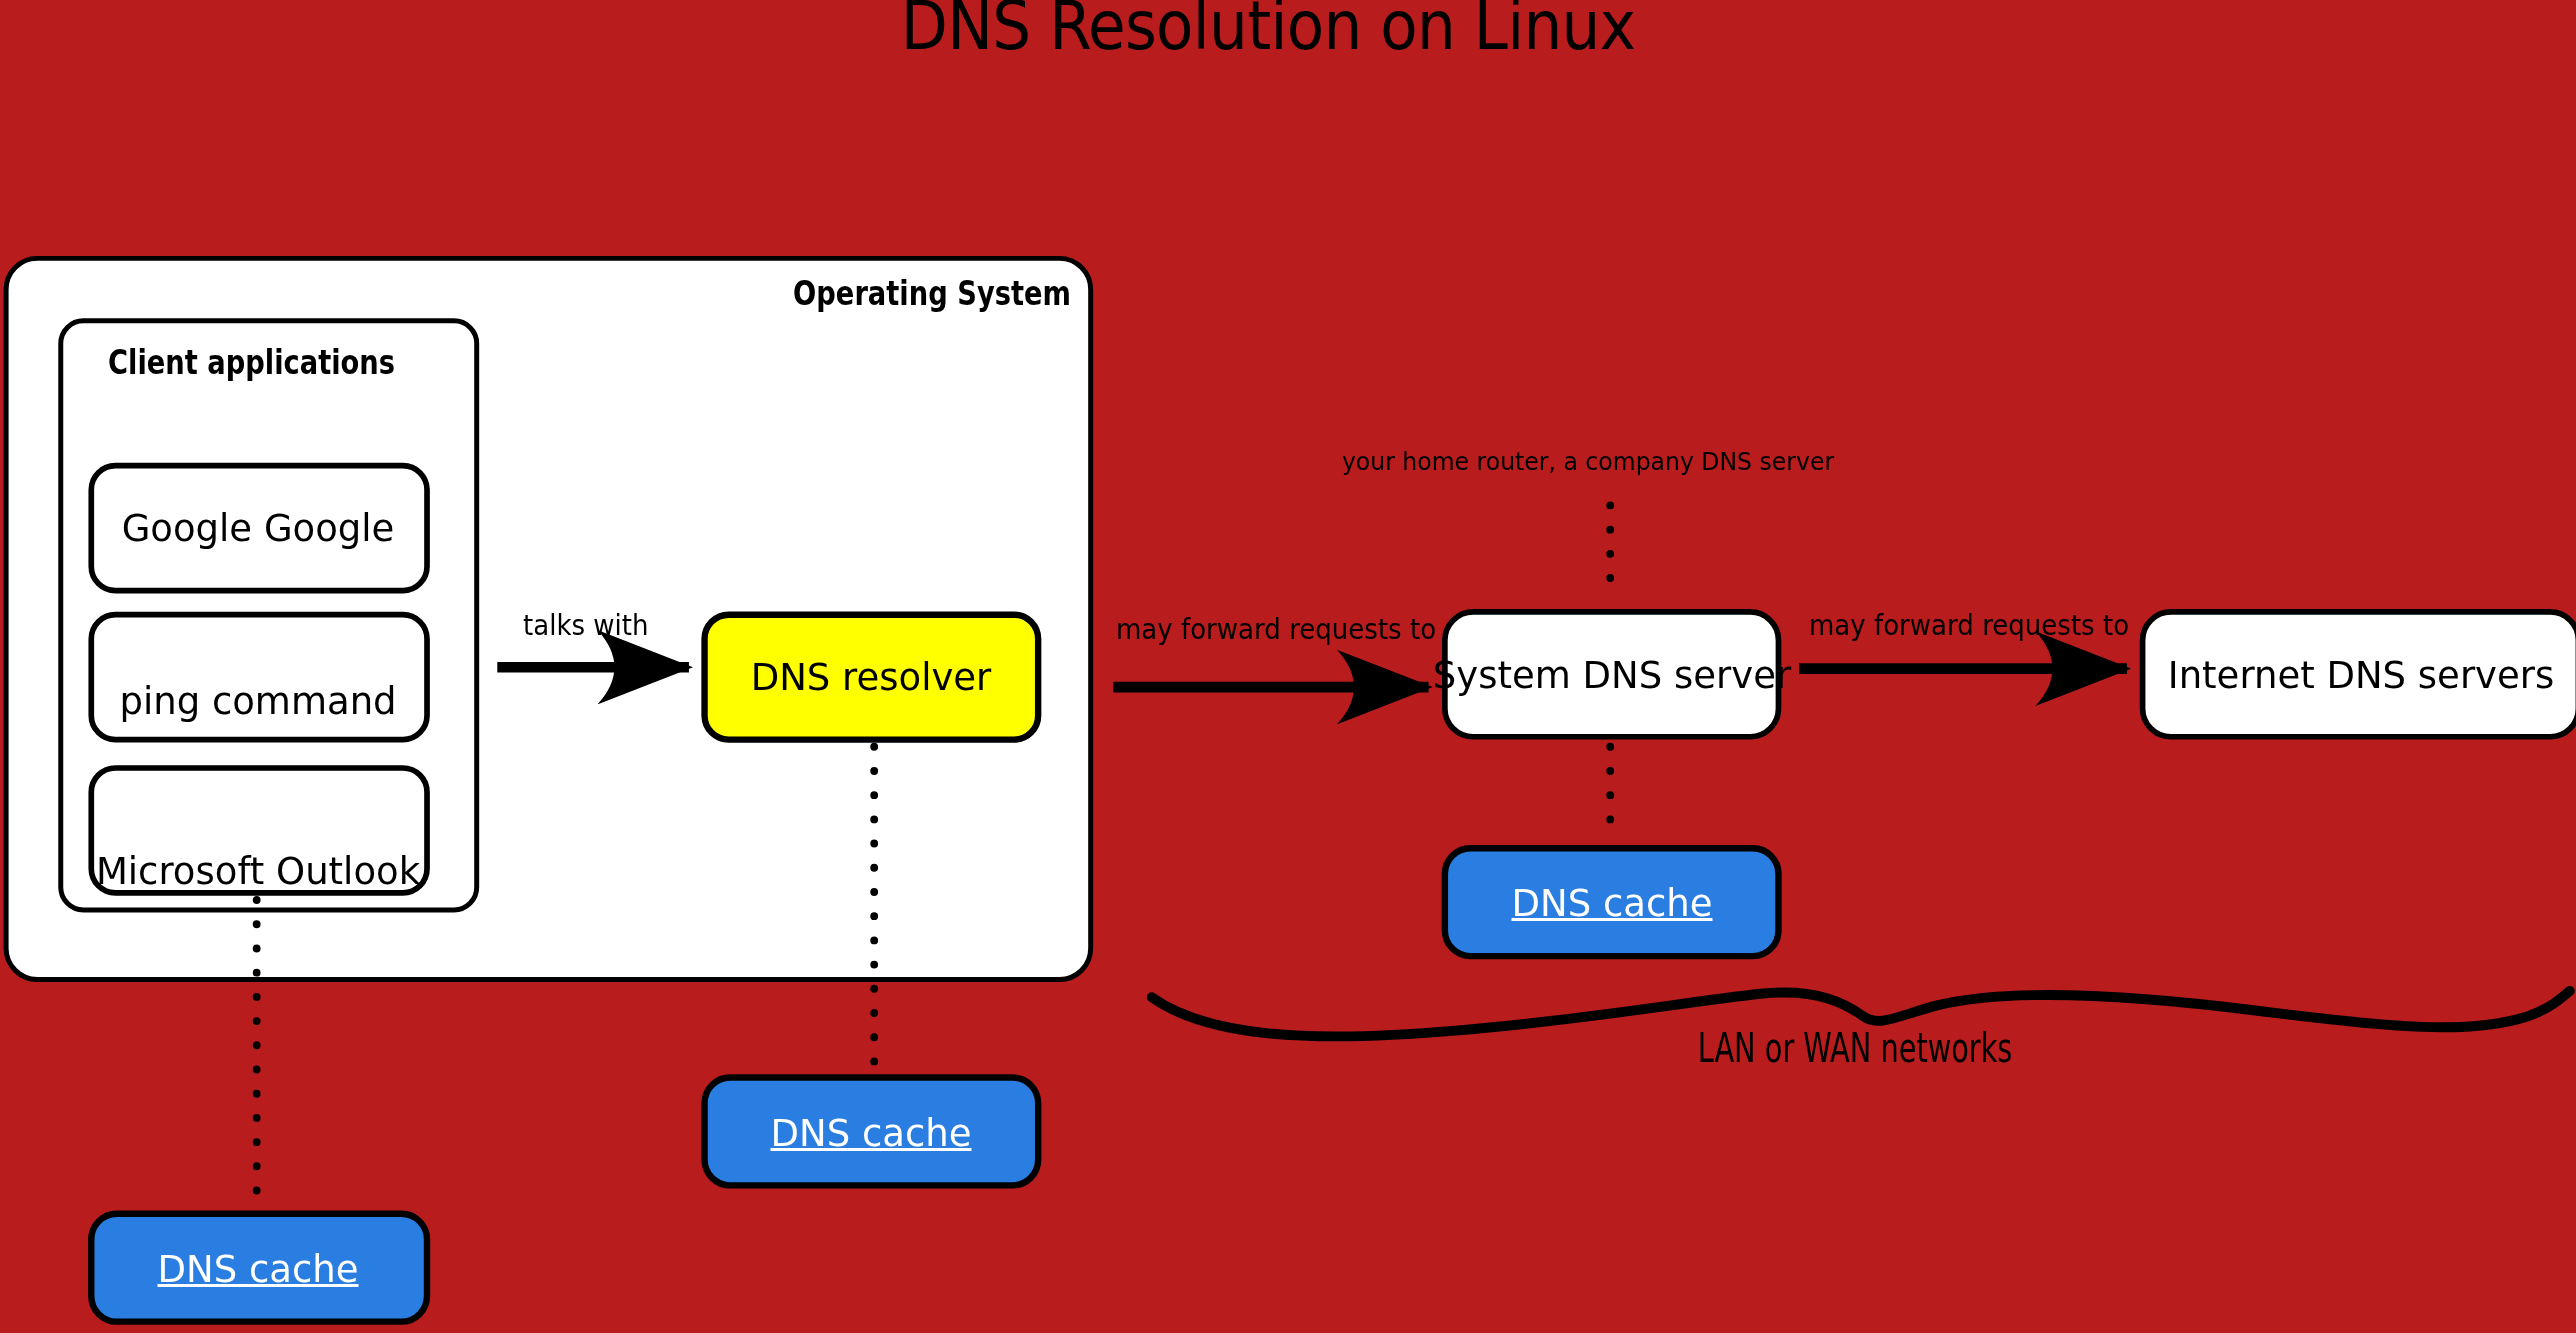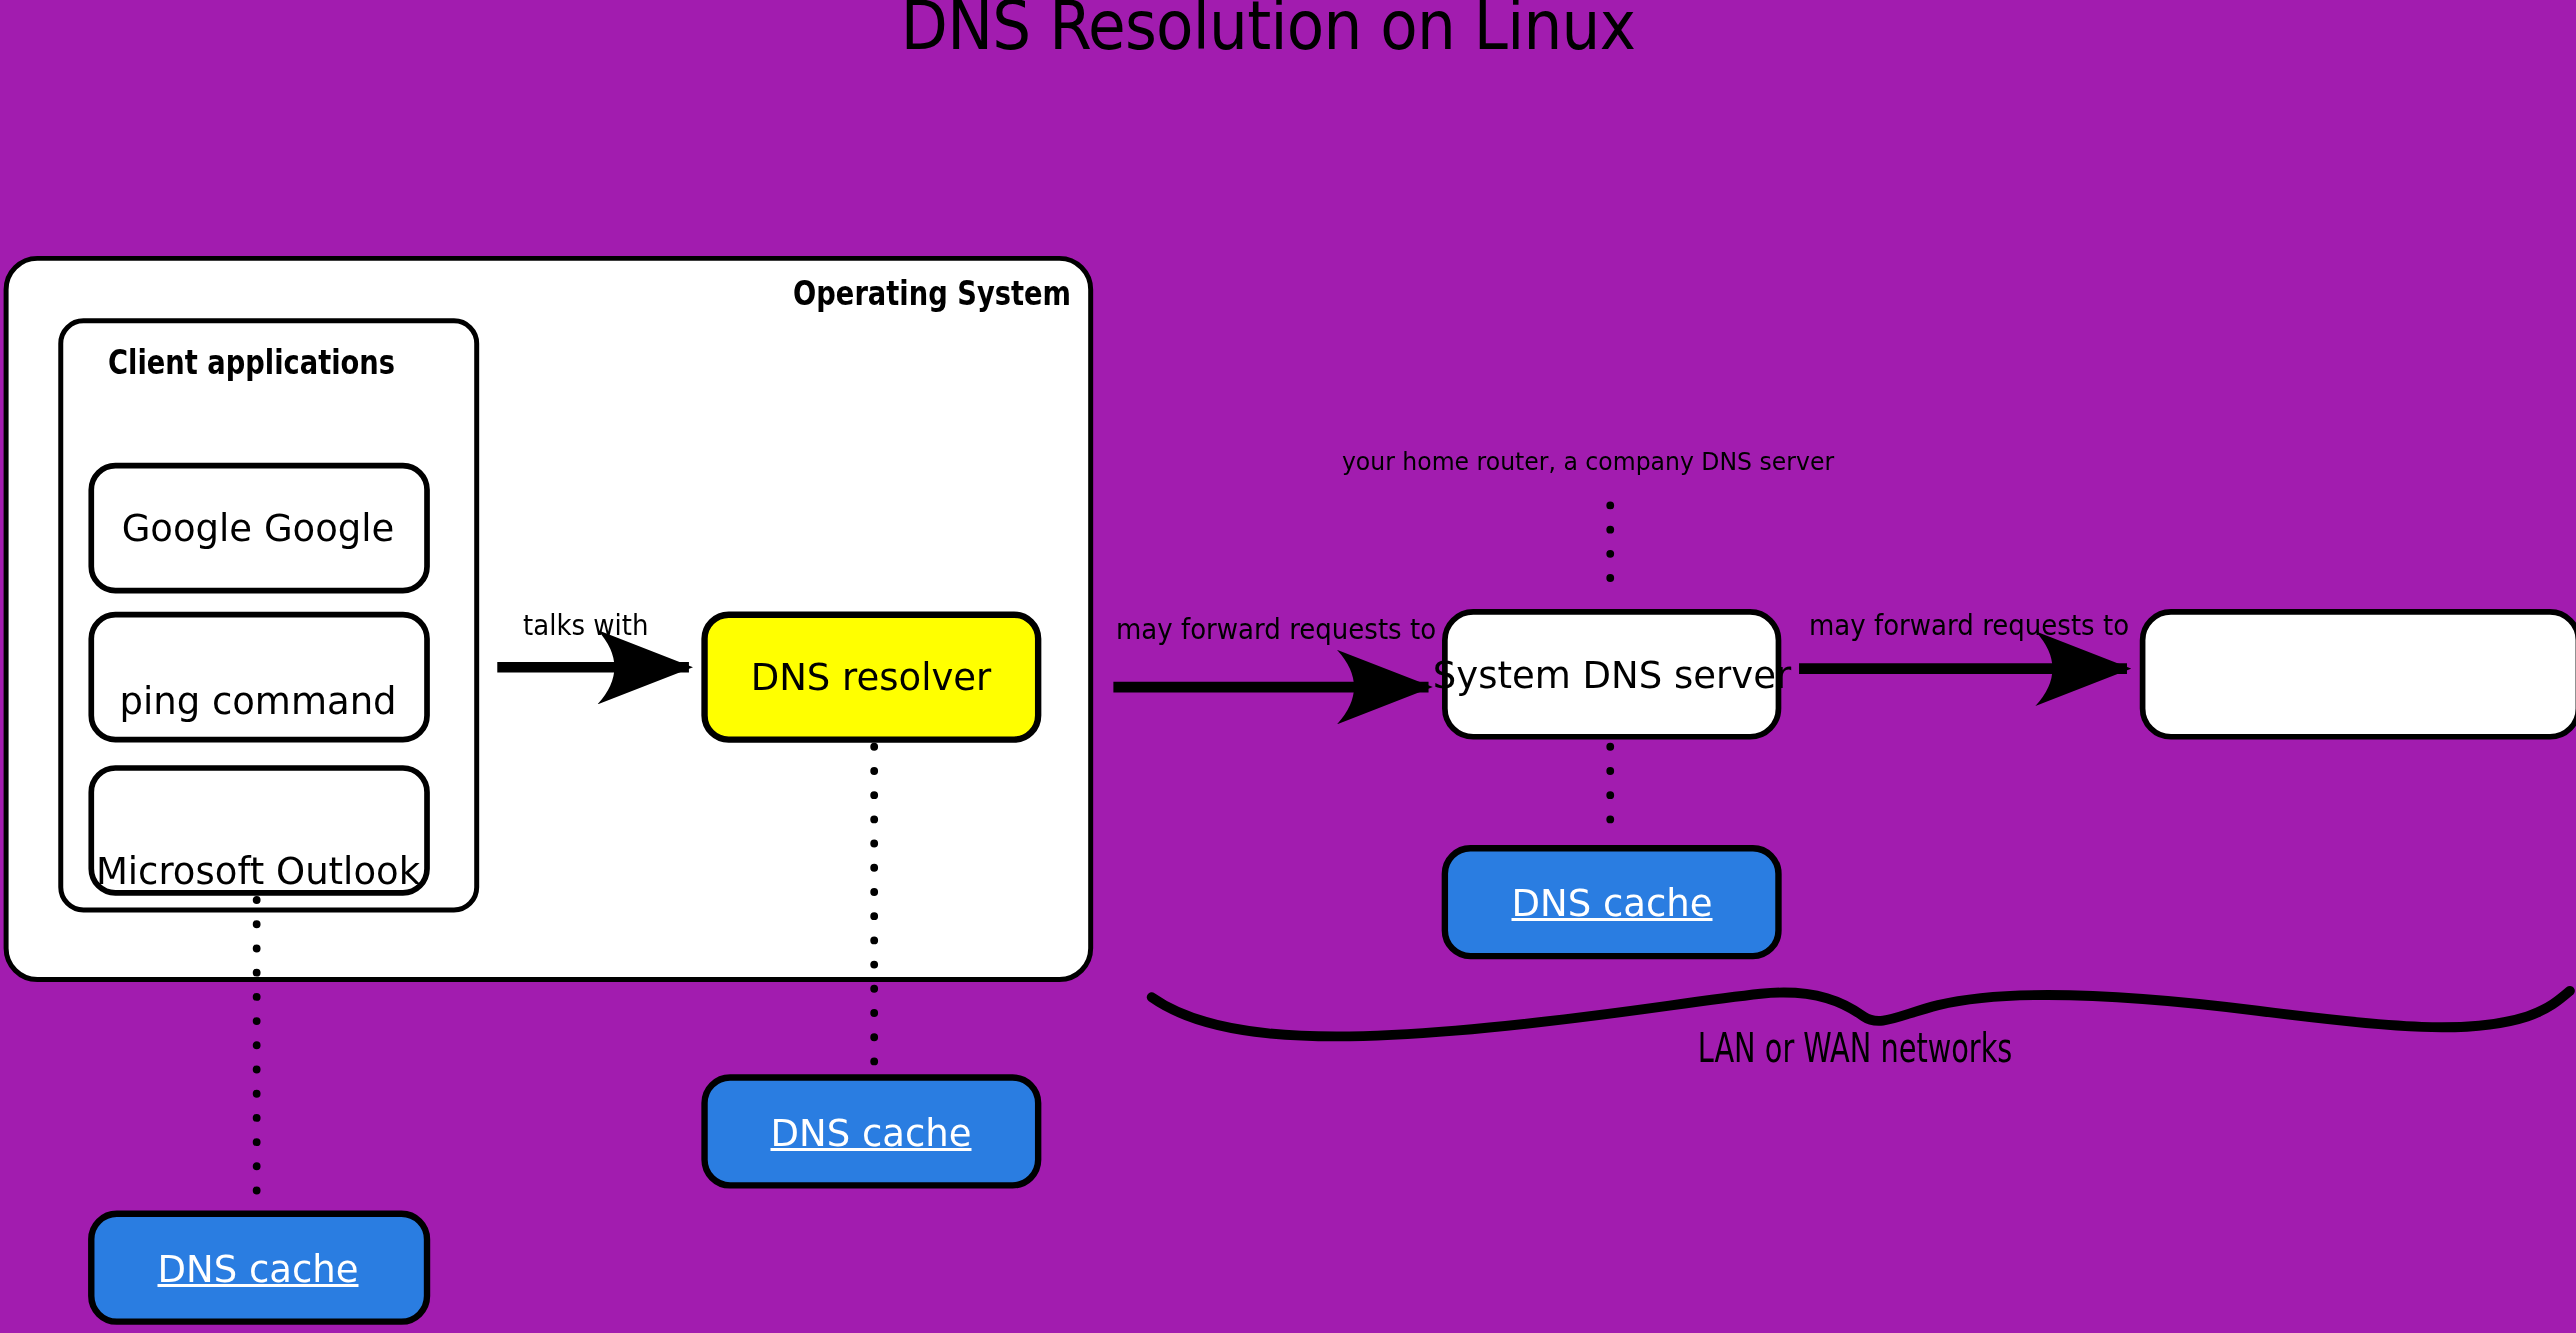--- a/index.html
+++ b/index.html
@@ -8,21 +8,21 @@
     padding: 0;
     background: #ffffff;
   }
   body {
     font-family: "DejaVu Sans", sans-serif;
   }
   #stage {
     position: relative;
     width: 2576px;
     height: 1333px;
-    background: #a21caf;
+    background: #b91c1c;
     overflow: hidden;
   }
   #stage svg.layer {
     position: absolute;
     left: 0;
     top: 0;
     width: 2576px;
     height: 1333px;
   }
   
@@ -151,20 +151,21 @@
   <div class="tx boxlabel center" style="left:258px; top:510px;">Google Google</div>
 
   <div class="tx boxlabel center" style="left:258px; top:683px;">ping command</div>
 
   <div class="tx boxlabel center" style="left:258px; top:853px;">Microsoft Outlook</div>
 
   <div class="tx boxlabel center" style="left:871px; top:659px;">DNS resolver</div>
 
   <div class="tx boxlabel center" style="left:1612px; top:657px;">System DNS server</div>
 
+  <div class="tx boxlabel center" style="left:2361px; top:657px;">Internet DNS servers</div>
 
   <div class="tx boxlabel center white" style="left:258px; top:1251px;">DNS cache</div>
 
   <div class="tx boxlabel center white" style="left:871px; top:1115px;">DNS cache</div>
 
   <div class="tx boxlabel center white" style="left:1612px; top:885px;">DNS cache</div>
 
   <div class="tx edgelabel" style="left:523px; top:612px;">talks with</div>
 
   <div class="tx edgelabel" style="left:1116px; top:616px;">may forward requests to</div>

